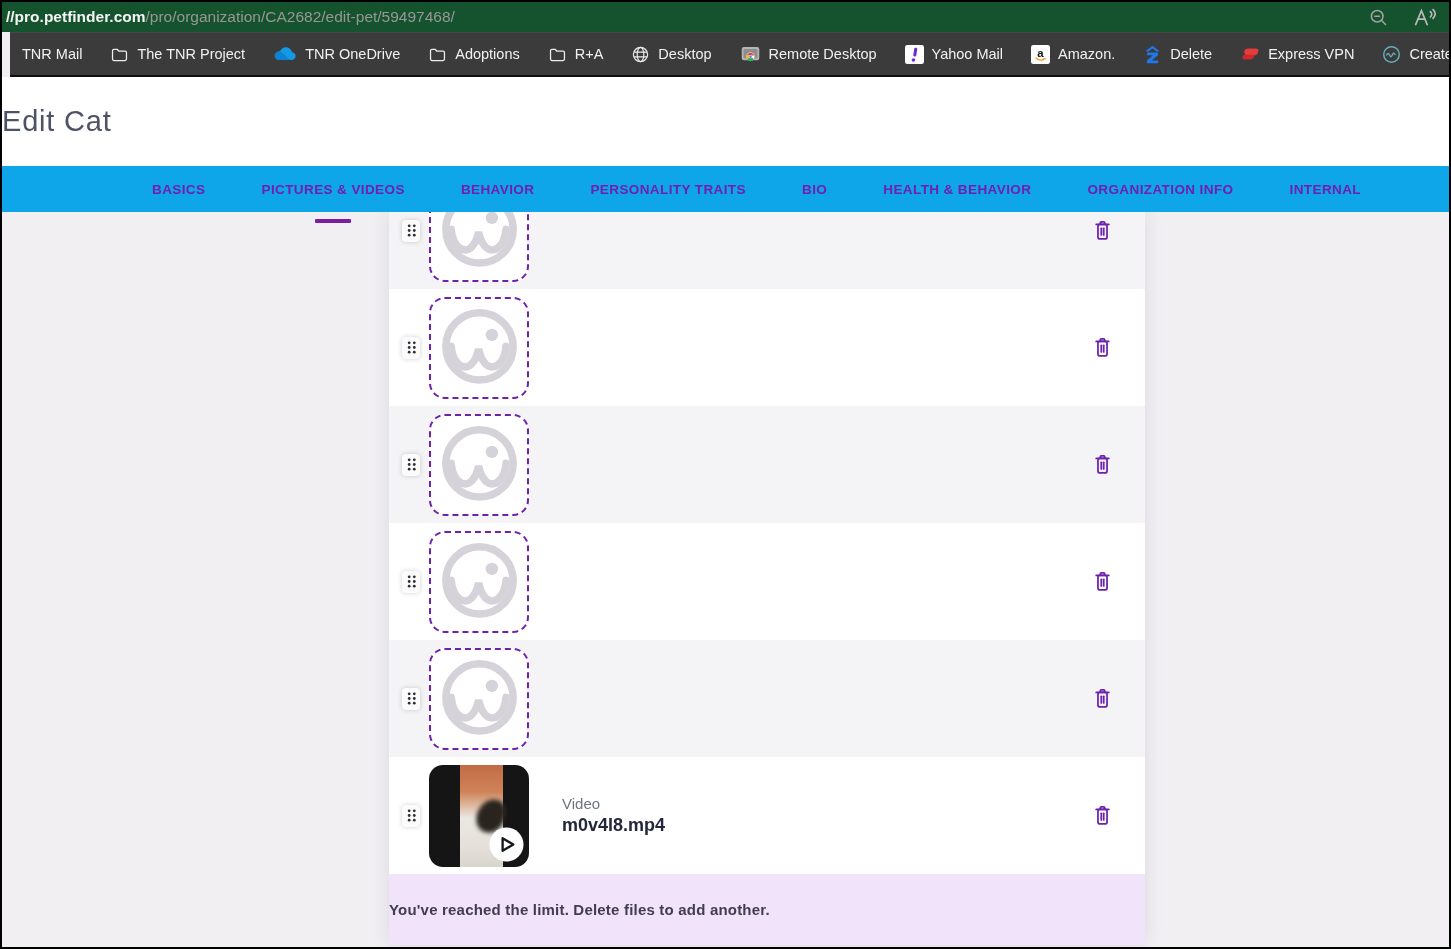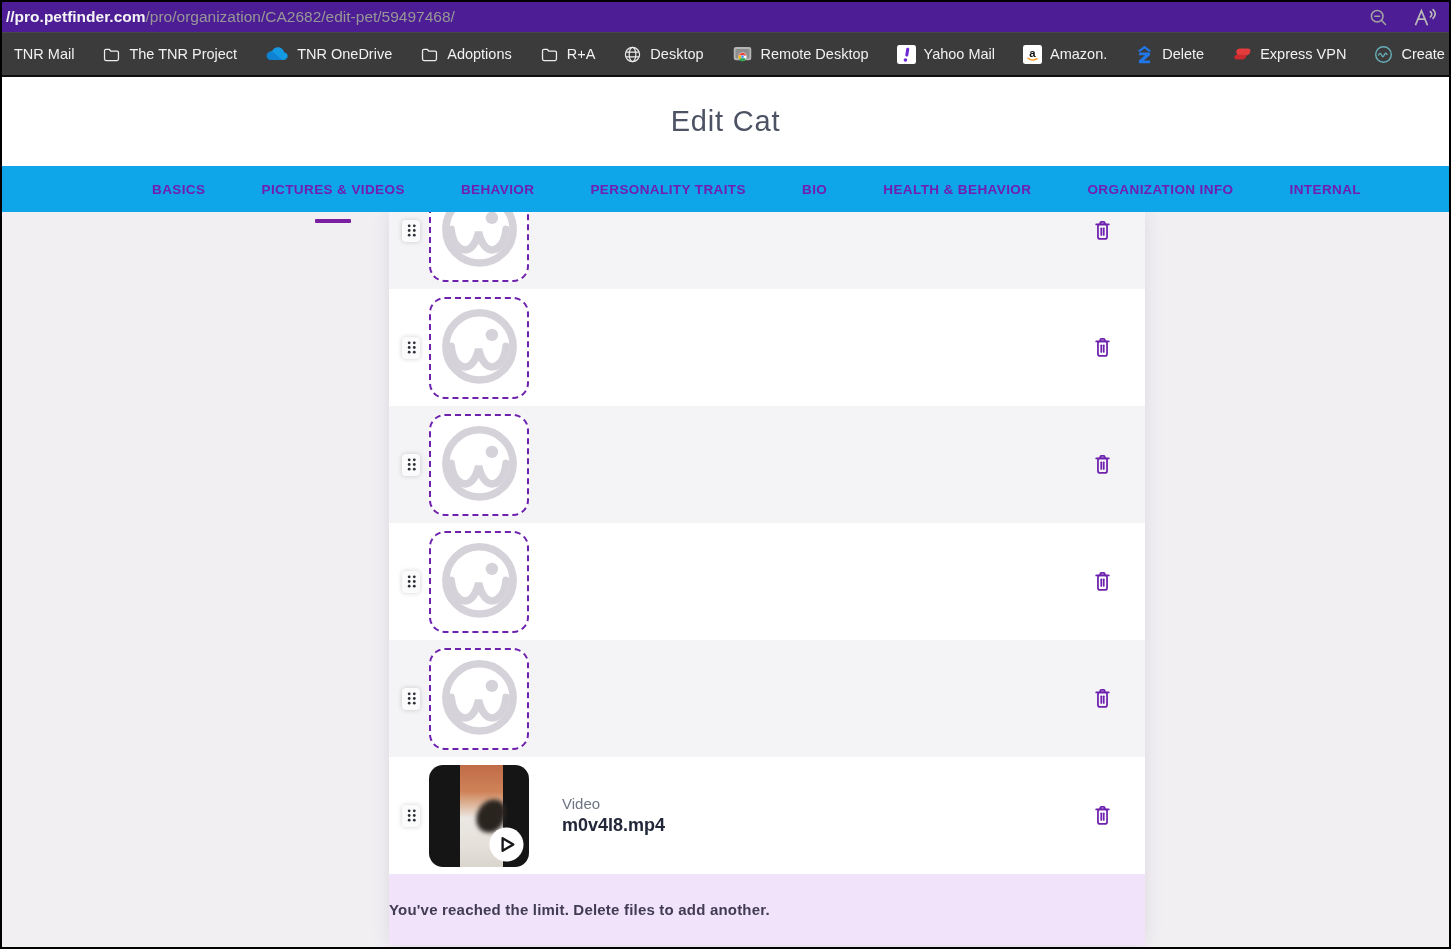--- a/index.html
+++ b/index.html
@@ -1,38 +1,38 @@
 <!DOCTYPE html>
 <html><head>
 <meta charset="utf-8">
 <style>
   * { margin:0; padding:0; box-sizing:border-box; }
   body { font-family:"Liberation Sans", sans-serif; background:#222; }
   .window { width:1451px; height:949px; border:2px solid #000; background:#f1eff2;
             display:flex; flex-direction:column; overflow:hidden; }
 
   
-  .urlbar { height:30px; background:#4c1d95; display:flex; align-items:center;
+  .urlbar { height:30px; background:#14532d; display:flex; align-items:center;
             padding:0 12px 0 4px; flex:none; }
   .url-text { font-size:15.5px; white-space:nowrap; overflow:hidden; }
   .url-domain { color:#f4f4f4; font-weight:700; }
   .url-path { color:#979797; font-weight:400; }
   .urlbar-icons { margin-left:auto; display:flex; align-items:center; gap:24px; }
   .urlbar-icons .icn { display:flex; align-items:center; cursor:pointer; }
 
   .bookmarks { height:45px; background:#3b3b3b; border-top:1px solid #474747;
                border-bottom:2px solid #0e0e0e; display:flex; align-items:center;
-               gap:28px; padding:0 12px; flex:none; overflow:hidden; white-space:nowrap; }
+               gap:28px; padding:0 12px; flex:none; overflow:hidden; white-space:nowrap;margin-left:8px; }
   .bookmark { display:flex; align-items:center; gap:8px; color:#f1f1f1;
               font-size:14.5px; cursor:pointer; flex:none; }
   .bookmark .bicon { display:flex; align-items:center; }
 
   
   .masthead { height:89px; background:#fff; display:flex; align-items:center;
-              justify-content:center; flex:none; }
+              justify-content:flex-start; flex:none; }
   .page-title { font-size:29px; color:#4d5364; letter-spacing:0.8px; font-weight:400; }
 
   .tabs { height:46px; background:#0ea5e9; display:flex; align-items:center;
           justify-content:space-between; padding:0 88px 0 150px; flex:none;
           position:relative; z-index:5; }
   .tab { color:#711fad; font-size:13.5px; font-weight:700; letter-spacing:0.4px;
          position:relative; cursor:pointer; }
   .tab-underline { display:none; position:absolute; left:50%; transform:translateX(-50%);
          bottom:-26px; width:36px; height:4px; background:#7b1fa2; border-radius:1px; }
   .tab.active .tab-underline { display:block; }

